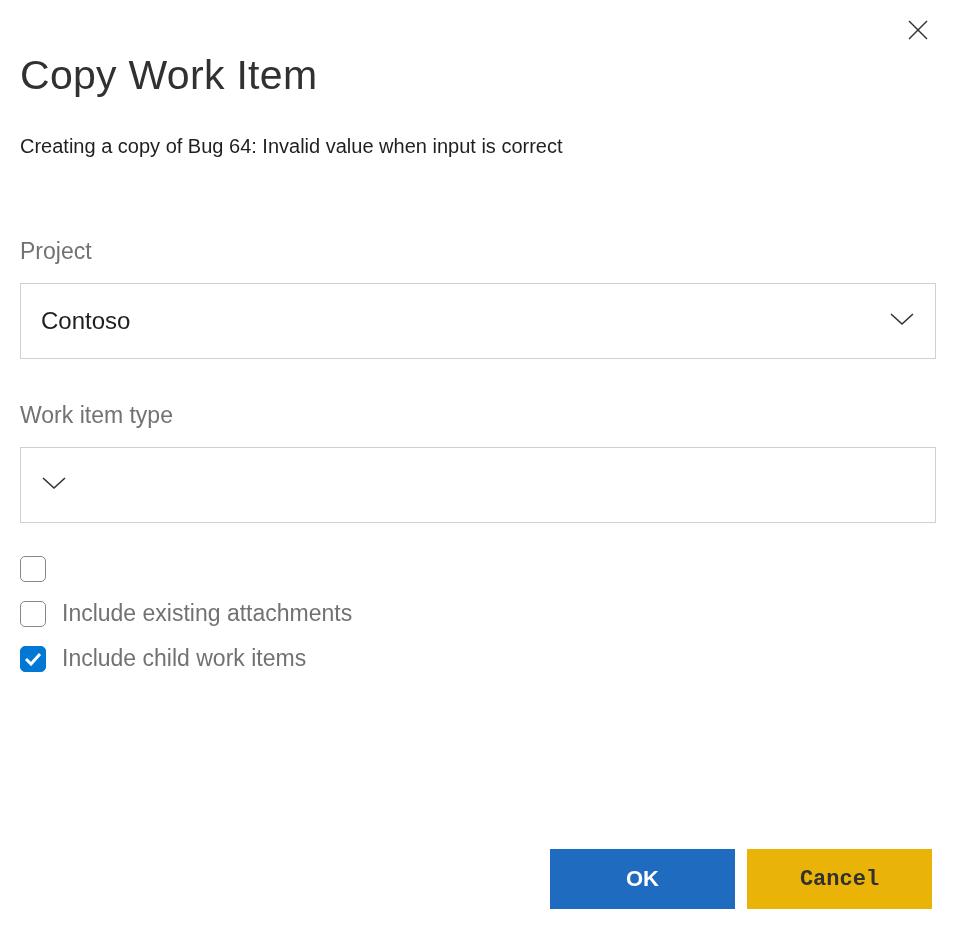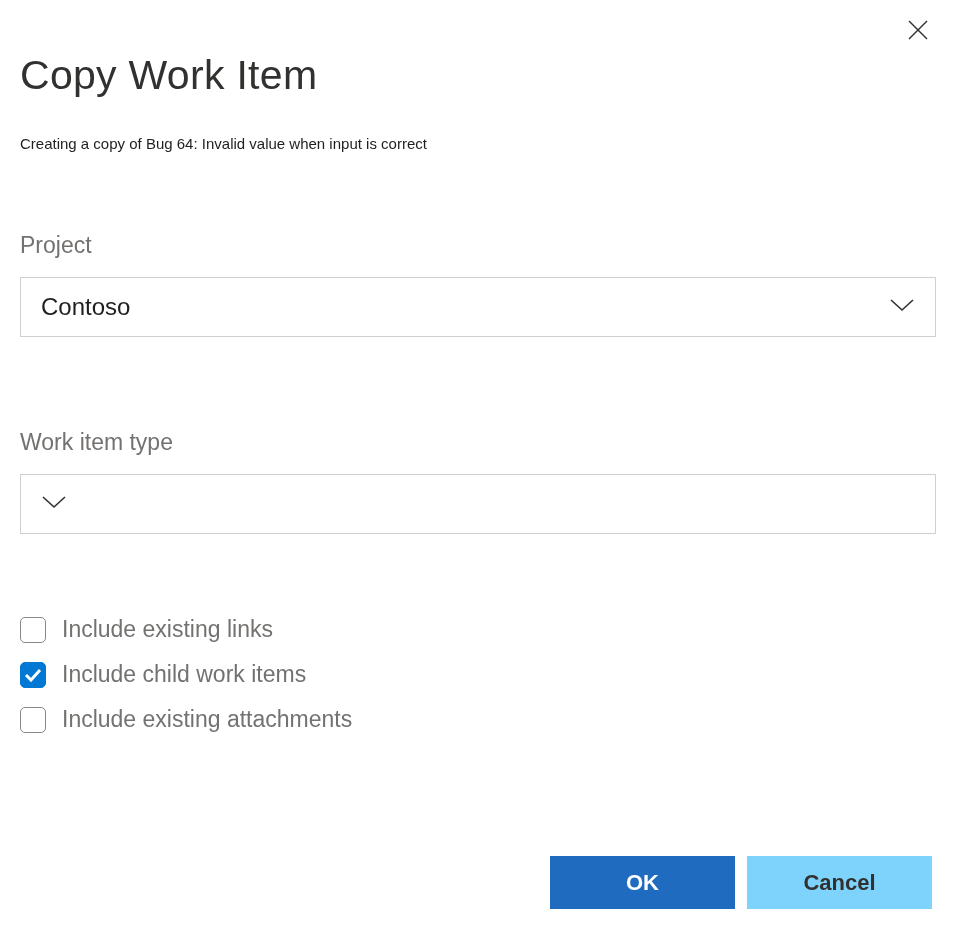--- a/index.html
+++ b/index.html
@@ -26,39 +26,39 @@
     .close-btn svg { stroke: #323130; stroke-width: 1.4; }
     .dialog-title {
       font-size: 41px;
       font-weight: 300;
       color: #323130;
       margin-top: 32px;
       margin-bottom: 36px;
       letter-spacing: 0.3px;
     }
     .subtitle {
-      font-size: 15px;
+      font-size: 20px;
       font-weight: 400;
       color: #201f1e;
       margin-bottom: 80px;
     }
     .field-group {
-      margin-bottom: 92px;
+      margin-bottom: 43px;
     }
     .field-label {
       font-size: 23px;
       color: #747270;
       font-weight: 400;
       margin-bottom: 18px;
       display: block;
     }
     .select-wrap {
       position: relative;
       width: 916px;
-      height: 60px;
+      height: 76px;
       border: 1px solid #d0d0d0;
       display: flex;
       align-items: center;
       padding: 0 20px;
       cursor: pointer;
       background: #fff;
     }
     .select-value {
       font-size: 24px;
       color: #201f1e;
@@ -98,40 +98,41 @@
       color: #747270;
     }
     .footer {
       position: absolute;
       bottom: 30px;
       right: 24px;
       display: flex;
       gap: 12px;
     }
     .btn {
-      height: 53px;
+      height: 60px;
       min-width: 185px;
       padding: 0 24px;
       font-size: 22px;
       font-weight: 600;
       border: none;
       cursor: pointer;
       display: flex;
       align-items: center;
       justify-content: center;
     }
     .btn-primary {
       background: #1b6ec2;
       background: #2166b8;
       color: #fff;
     }
     .btn-primary { background: #1f6bbf; }
     .btn-secondary {
-      background: #7dd3fc;
+      background: #eab308;
       color: #323130;
+      font-family: Liberation Mono, monospace;
     }
   </style>
 </head>
 <body>
 
 <div class="close-btn">
   <span>
     <svg width="22" height="22" viewBox="0 0 22 22">
         <line x1="2" y1="2" x2="20" y2="20"></line>
         <line x1="20" y1="2" x2="2" y2="20"></line>
@@ -162,32 +163,31 @@
       <svg width="26" height="14" viewBox="0 0 26 14">
           <polyline points="2,2 13,12 24,2"></polyline>
         </svg>
     </span>
   </div>
 </div>
 
 <div class="checkbox-list">
   <div class="checkbox-row">
     <span class="cb"></span>
-    <span class="cb-label">Include existing links</span>
+  </div>
+  <div class="checkbox-row">
+    <span class="cb"></span>
+    <span class="cb-label">Include existing attachments</span>
   </div>
   <div class="checkbox-row">
     <span class="cb checked">
       <svg width="18" height="14" viewBox="0 0 18 14">
           <polyline points="2,7 7,12 16,2"></polyline>
         </svg>
     </span>
     <span class="cb-label">Include child work items</span>
   </div>
-  <div class="checkbox-row">
-    <span class="cb"></span>
-    <span class="cb-label">Include existing attachments</span>
-  </div>
 </div>
 
 <div class="footer">
   <button class="btn btn-primary">OK</button>
   <button class="btn btn-secondary">Cancel</button>
 </div>
 
 </body></html>

